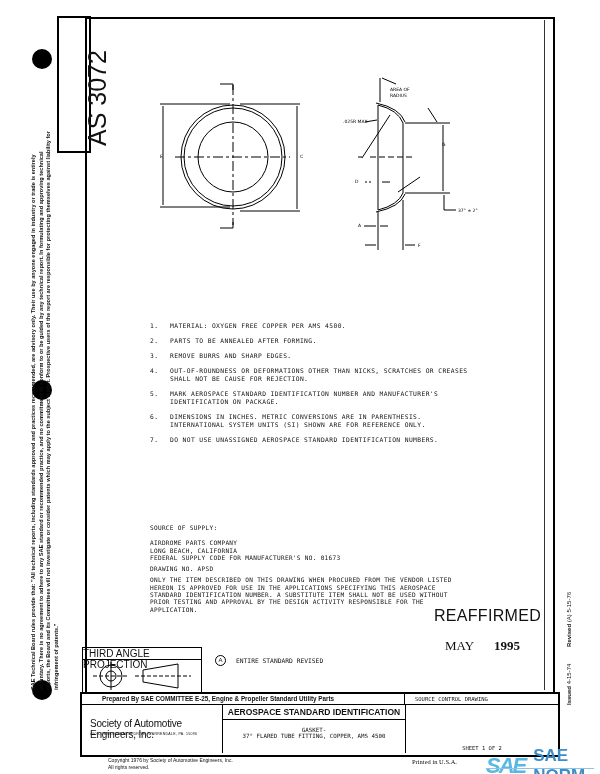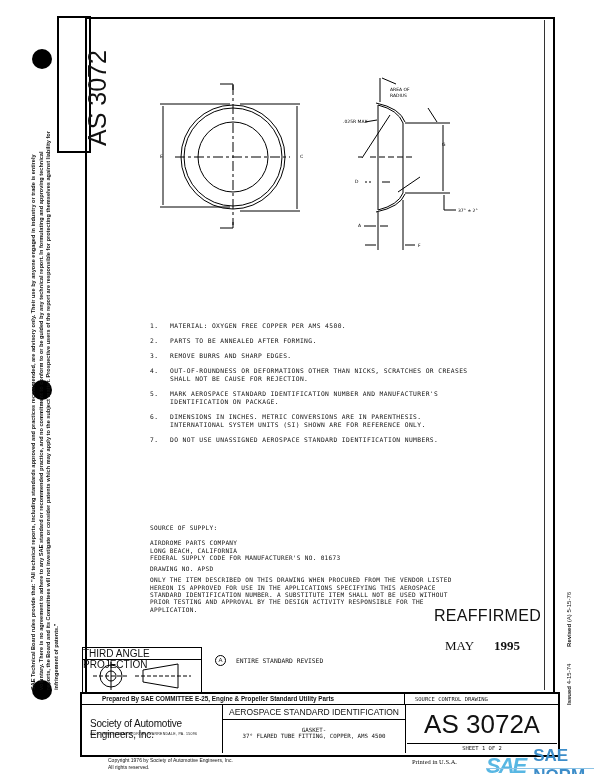--- a/index.html
+++ b/index.html
@@ -26,21 +26,21 @@
   .rev{position:absolute;left:215px;top:655px;font-size:6.3px;display:flex;align-items:center;gap:10px;}
   .rev .circ{width:9px;height:9px;border:1px solid #000;border-radius:50%;font-size:6px;line-height:9px;text-align:center;font-family:"Liberation Sans",sans-serif;}
   .side-dates{position:absolute;left:566px;top:705px;transform-origin:left top;transform:rotate(-90deg);font-family:"Liberation Sans",sans-serif;font-size:6px;white-space:nowrap;}
   .titleblock{position:absolute;left:80px;top:692px;width:476px;height:61px;border:2px solid #000;}
   .tb-row1{position:absolute;left:0;top:0;width:476px;height:10px;border-bottom:1.5px solid #000;}
   .tb-prepared{position:absolute;left:0;top:0;width:323px;height:10px;border-right:1.5px solid #000;font-family:"Liberation Sans",sans-serif;font-size:6.3px;font-weight:bold;line-height:10px;padding-left:20px;box-sizing:border-box;}
   .tb-src{position:absolute;left:325px;top:0;width:150px;height:10px;font-size:5.5px;line-height:10px;padding-left:8px;box-sizing:border-box;}
   .tb-sae{position:absolute;left:0;top:11px;width:140px;height:48px;border-right:1.5px solid #000;font-family:"Liberation Sans",sans-serif;}
   .tb-sae .name{position:absolute;left:8px;top:13px;font-size:10px;letter-spacing:-0.2px;}
   .tb-sae .addr{position:absolute;left:8px;top:27px;font-size:3.5px;letter-spacing:0.3px;}
-  .tb-title{position:absolute;left:141px;top:11px;width:182px;height:14px;border-bottom:1.5px solid #000;border-right:1.5px solid #000;font-family:"Liberation Sans",sans-serif;font-weight:normal;font-size:8.5px;text-align:center;line-height:14px;}
+  .tb-title{position:absolute;left:141px;top:11px;width:182px;height:14px;border-bottom:1.5px solid #000;border-right:1.5px solid #000;font-family:"Liberation Sans",sans-serif;font-weight:bold;font-size:8.5px;text-align:center;line-height:14px;}
   .tb-desc{position:absolute;left:141px;top:26px;width:182px;height:33px;border-right:1.5px solid #000;font-size:5.8px;text-align:center;}
   .tb-desc .l1{margin-top:7px;}
   .tb-num{position:absolute;left:325px;top:11px;width:150px;height:38px;border-bottom:1.5px solid #000;font-family:"Liberation Sans",sans-serif;font-size:26px;text-align:center;line-height:38px;}
   .tb-sheet{position:absolute;left:325px;top:50px;width:150px;height:9px;font-size:5.5px;line-height:9px;text-align:center;}
   .copyright{position:absolute;left:108px;top:757px;font-family:"Liberation Sans",sans-serif;font-size:5px;line-height:6.5px;}
   .printed{position:absolute;left:412px;top:758px;font-family:"Liberation Serif",serif;font-size:6.5px;}
   .logo{position:absolute;left:486px;top:746px;display:flex;align-items:center;gap:8px;}
   .logo .sae{font-family:"Liberation Sans",sans-serif;font-weight:bold;font-style:italic;font-size:22px;color:#58b7e3;letter-spacing:-2px;}
   .logo .norm{font-family:"Liberation Sans",sans-serif;font-weight:bold;font-size:17px;color:#3d8dc9;}
   .logo-sub{position:absolute;left:486px;top:768px;width:108px;height:1px;background:#8dc4e6;}
@@ -207,23 +207,20 @@
   <div class="tb-src">SOURCE CONTROL DRAWING</div>
   <div class="tb-sae">
     <div class="name">Society of Automotive Engineers, Inc.</div>
     <div class="addr">400 COMMONWEALTH DRIVE, WARRENDALE, PA. 15096</div>
   </div>
   <div class="tb-title">AEROSPACE STANDARD IDENTIFICATION</div>
   <div class="tb-desc">
     <div class="l1">GASKET-</div>
     <div>37° FLARED TUBE FITTING, COPPER, AMS 4500</div>
   </div>
-  <div class="tb-num">
-    <span>AS 3072</span><span style="font-weight:normal;font-size:24px;">A</span>
-  </div>
   <div class="tb-sheet">SHEET 1 OF 2</div>
 </div>
 
 <div class="copyright">
   <div>Copyright 1976  by Society of Automotive Engineers, Inc.</div>
   <div>All rights reserved.</div>
 </div>
 <div class="printed">Printed in U.S.A.</div>
 
 <div class="logo">

